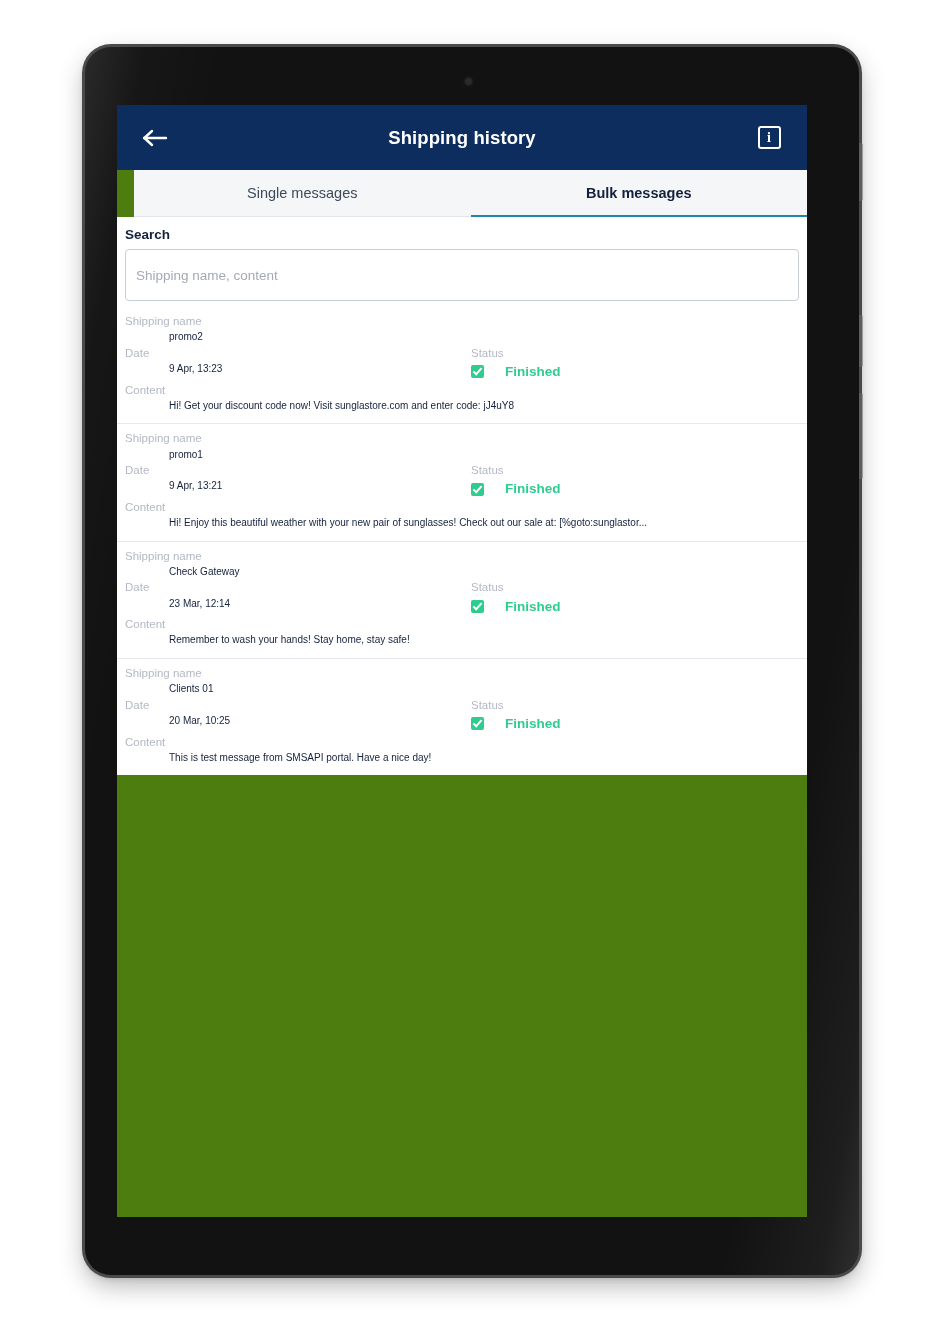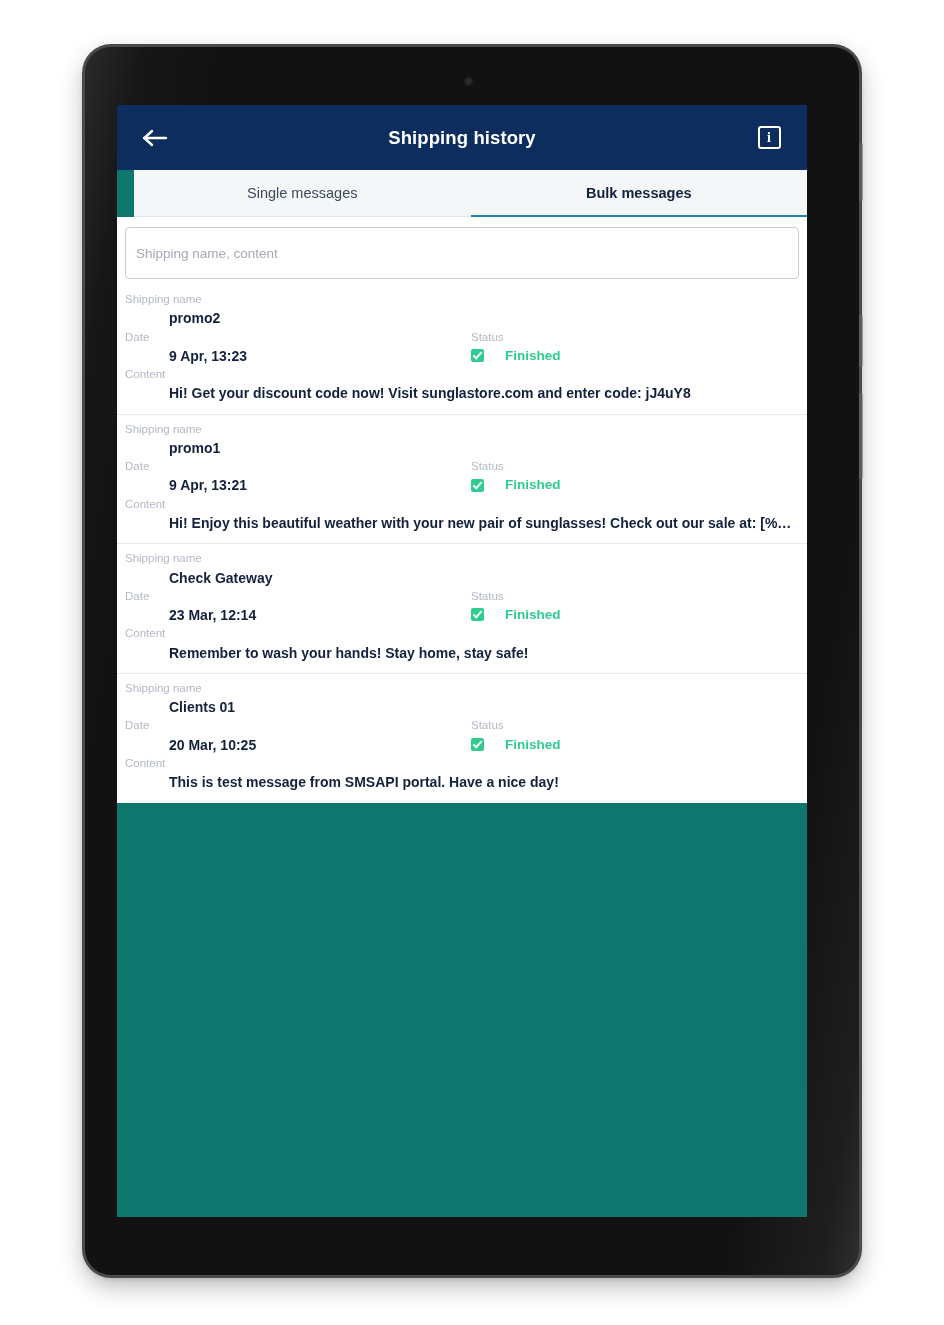--- a/index.html
+++ b/index.html
@@ -61,21 +61,21 @@
     opacity: 0.55;
   }
 
   
   #screen {
     position: absolute;
     left: 32px;
     top: 58px;
     width: 690px;
     height: 1112px;
-    background: #0f766e;
+    background: #4d7c0f;
     overflow: hidden;
   }
 
   
   #app-header {
     position: relative;
     height: 65px;
     background: #0d2d5e;
     display: flex;
     align-items: center;
@@ -200,22 +200,22 @@
   }
   .history-row:first-child {
     border-top: none;
   }
   .field-label {
     font-size: 11.5px;
     color: #b3b8c4;
     line-height: 1.5;
   }
   .field-value {
-    font-size: 14px;
-    font-weight: bold;
+    font-size: 10px;
+    font-weight: normal;
     color: #14213d;
     line-height: 1.45;
     white-space: nowrap;
     overflow: hidden;
     text-overflow: ellipsis;
     padding-left: 44px;
   }
   .row-cols {
     display: flex;
   }
@@ -292,20 +292,21 @@
     <div id="tabs">
       <div class="tab">
         <span>Single messages</span>
       </div>
       <div class="tab active">
         <span>Bulk messages</span>
       </div>
     </div>
 
     <div id="search-section">
+      <div id="search-label">Search</div>
       <input id="search-input" type="text" placeholder="Shipping name, content" style="">
     </div>
 
     <div id="history-list">
 
       <div class="history-row">
         <div class="field-label">Shipping name</div>
         <div class="field-value">promo2</div>
         <div class="row-cols">
           <div class="col-date">

